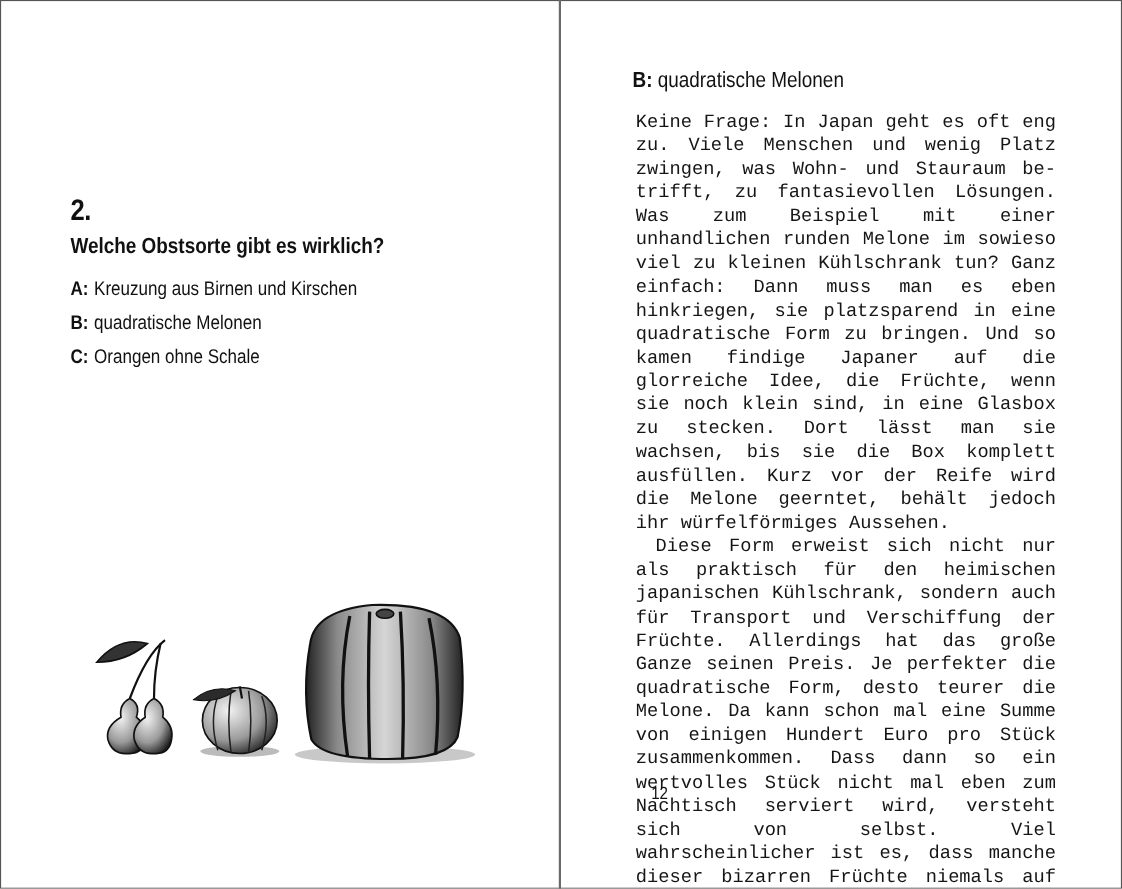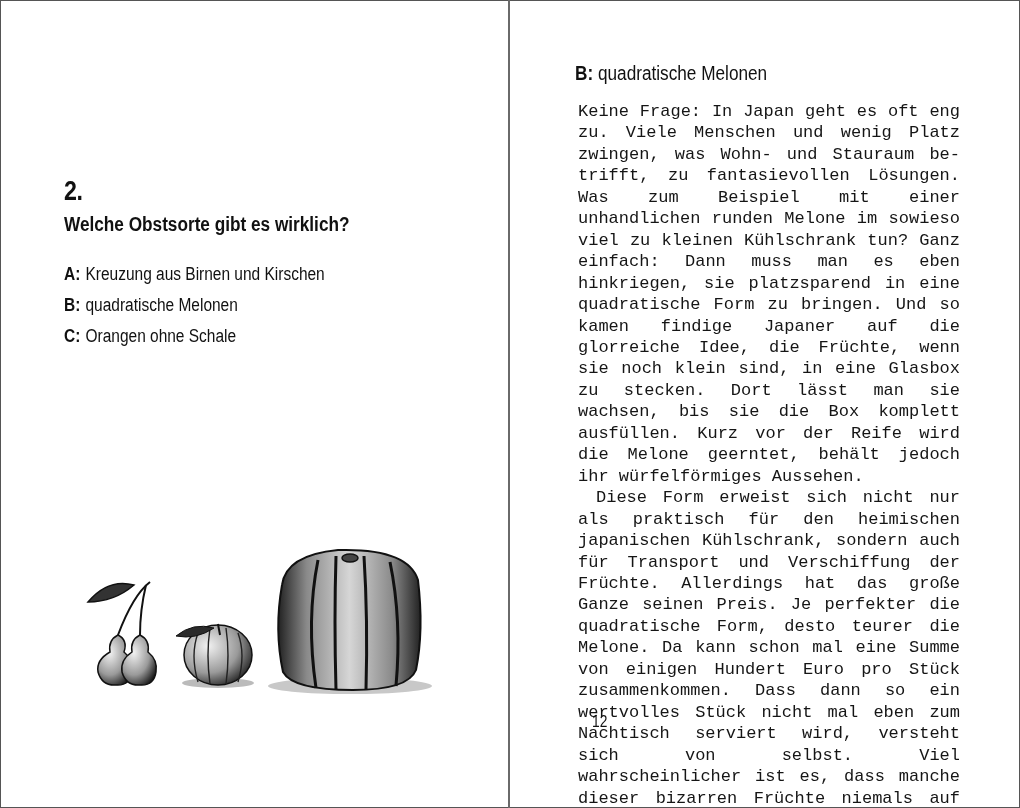--- a/index.html
+++ b/index.html
@@ -23,21 +23,21 @@
     .q-number {
       position: absolute; left: 64px; top: 176px;
       font-family: "Liberation Sans", sans-serif; font-weight: bold;
       font-size: 27px; letter-spacing: -0.5px; transform: scaleX(0.86); transform-origin: left;
     }
     .q-title {
       position: absolute; left: 64px; top: 213px;
       font-weight: bold; font-size: 20px; white-space: nowrap;
       transform: scaleX(0.86); transform-origin: left;
     }
-    .answers { position: absolute; left: 64px; top: 264px; }
+    .answers { position: absolute; left: 64px; top: 252px; }
     .answer {
       height: 31px; font-size: 18px; white-space: nowrap;
       transform: scaleX(0.86); transform-origin: left;
     }
     .answer .letter { font-weight: bold; display: inline-block; width: 25px; }
     .answer .text { font-weight: normal; }
 
     .illustration { position: absolute; left: 78px; top: 540px; width: 360px; height: 160px; }
 
     .r-heading {

